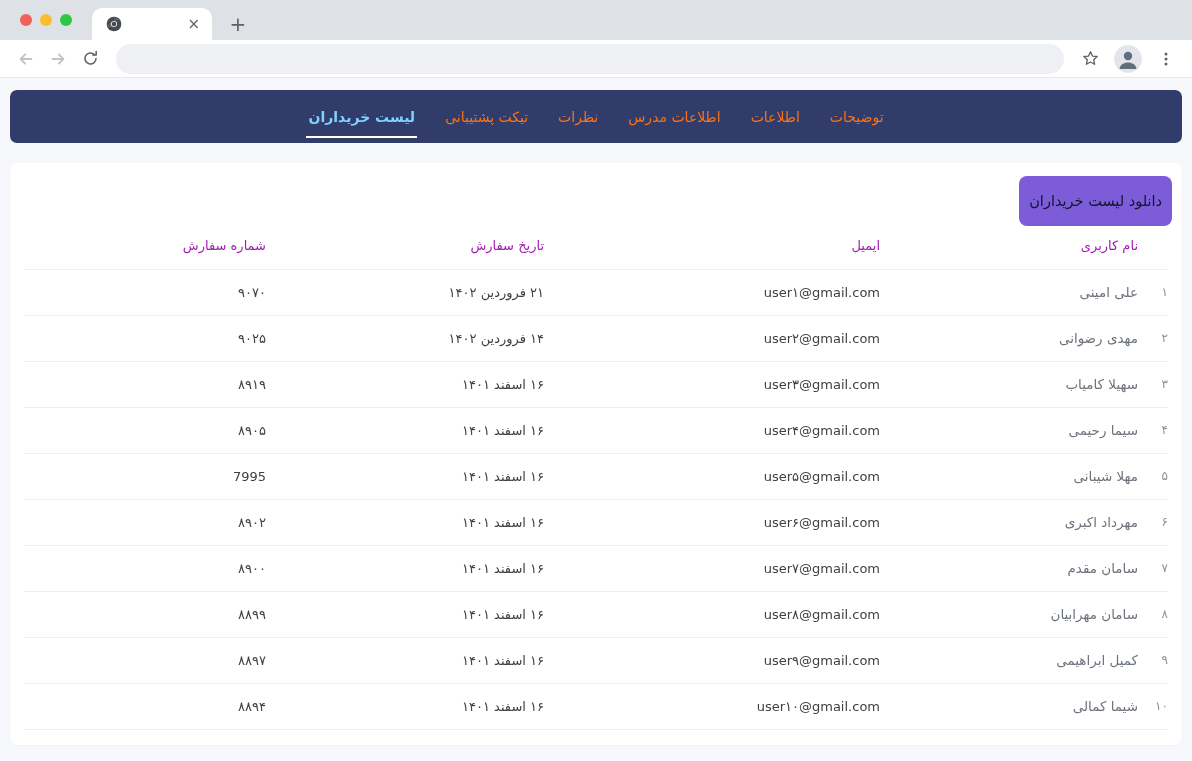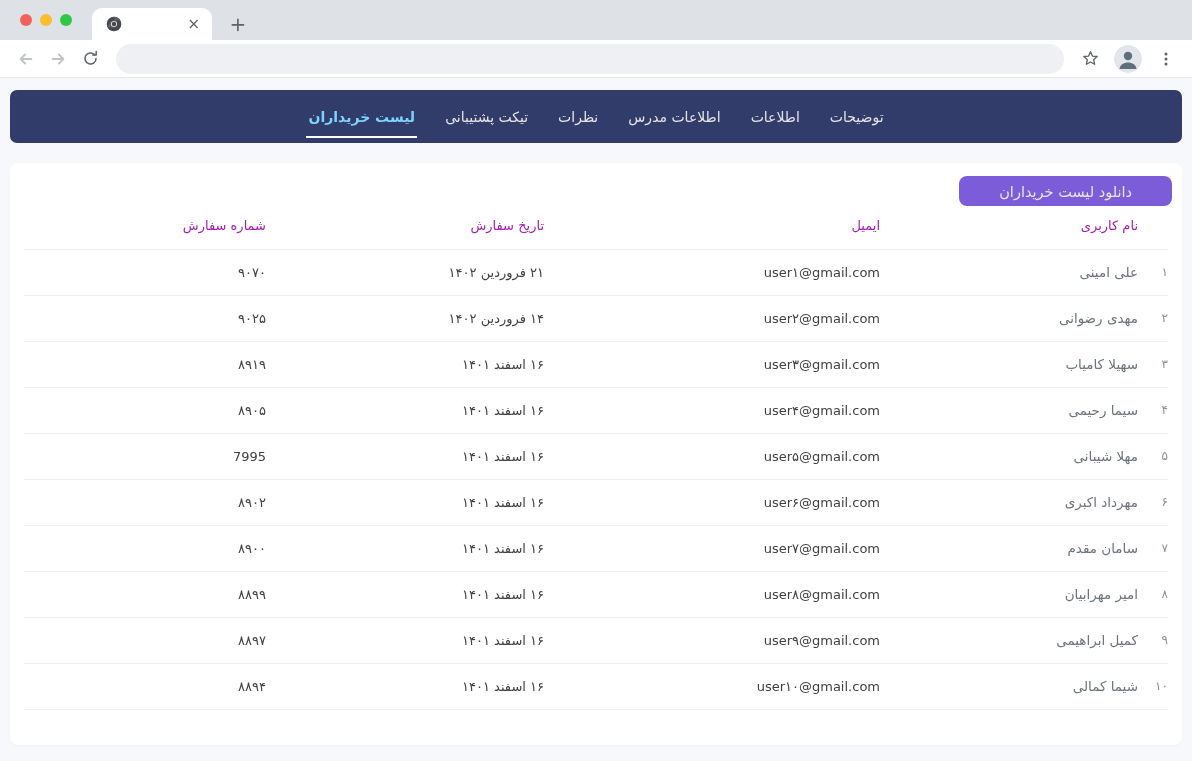--- a/index.html
+++ b/index.html
@@ -26,30 +26,30 @@
   .toolbar{height:38px;background:#fff;display:flex;align-items:center;
            padding:0 12px;border-bottom:1px solid #e7e8ea;gap:4px;}
   .nav-icon{width:28px;height:28px;display:flex;align-items:center;justify-content:center;border-radius:50%;}
   .urlbar{flex:1;height:30px;background:#eef0f3;border-radius:15px;margin:0 8px;
           display:flex;align-items:center;padding:0 14px;font-size:13px;color:#5f6368;}
   .avatar{width:28px;height:28px;border-radius:50%;overflow:hidden;margin:0 6px;}
 
   
   .site-nav{margin:12px 10px 0;height:53px;background:var(--navbar);border-radius:7px;
             direction:rtl;display:flex;align-items:center;justify-content:center;gap:26px;}
-  .nav-tab{position:relative;color:#e5e5e5;font-size:14px;padding:4px 2px;cursor:pointer;white-space:nowrap;}
+  .nav-tab{position:relative;color:#f97316;font-size:14px;padding:4px 2px;cursor:pointer;white-space:nowrap;}
   .nav-tab.active{color:#7dd3fc;font-weight:bold;}
   .nav-tab.active::after{content:"";position:absolute;right:0;left:0;bottom:-9px;height:2px;background:#fff;}
 
   
   .card{margin:20px 10px 16px;height:582px;background:#fff;border-radius:8px;
         direction:rtl;padding:13px 10px 0;box-shadow:0 1px 2px rgba(40,40,60,.04);}
   .btn-row{display:flex;}
-  .dl-btn{background:var(--accent);color:#e5e5e5;border:none;border-radius:8px;
-          font-family:inherit;font-size:14.5px;padding:8px 40px;height:30px;cursor:pointer;}
+  .dl-btn{background:var(--accent);color:#0f172a;border:none;border-radius:8px;
+          font-family:inherit;font-size:14.5px;padding:8px 10px;height:50px;cursor:pointer;}
 
   table{width:calc(100% - 8px);margin:0 4px;border-collapse:collapse;table-layout:fixed;}
   th{font-weight:normal;color:#a21caf;font-size:13px;text-align:right;
      padding:12px 0 16px;border-bottom:1px solid #edeef1;}
   td{color:#404040;font-size:13px;text-align:right;padding:14px 0 15px;
      border-bottom:1px solid #edeef1;white-space:nowrap;}
   td.c-num{color:#8b9198;font-size:12px;padding-left:4px;}
   td.c-name{color:#6d737c;font-size:13.5px;}
   td.c-email{direction:ltr;}
 </style>
@@ -207,21 +207,21 @@
         <tr>
           <td class="c-num">۷</td>
           <td class="c-name">سامان مقدم</td>
           <td class="c-email">user۷@gmail.com</td>
           <td class="c-date">۱۶ اسفند ۱۴۰۱</td>
           <td class="c-order">۸۹۰۰</td>
         </tr>
 
         <tr>
           <td class="c-num">۸</td>
-          <td class="c-name">امیر مهرابیان</td>
+          <td class="c-name">سامان مهرابیان</td>
           <td class="c-email">user۸@gmail.com</td>
           <td class="c-date">۱۶ اسفند ۱۴۰۱</td>
           <td class="c-order">۸۸۹۹</td>
         </tr>
 
         <tr>
           <td class="c-num">۹</td>
           <td class="c-name">کمیل ابراهیمی</td>
           <td class="c-email">user۹@gmail.com</td>
           <td class="c-date">۱۶ اسفند ۱۴۰۱</td>

